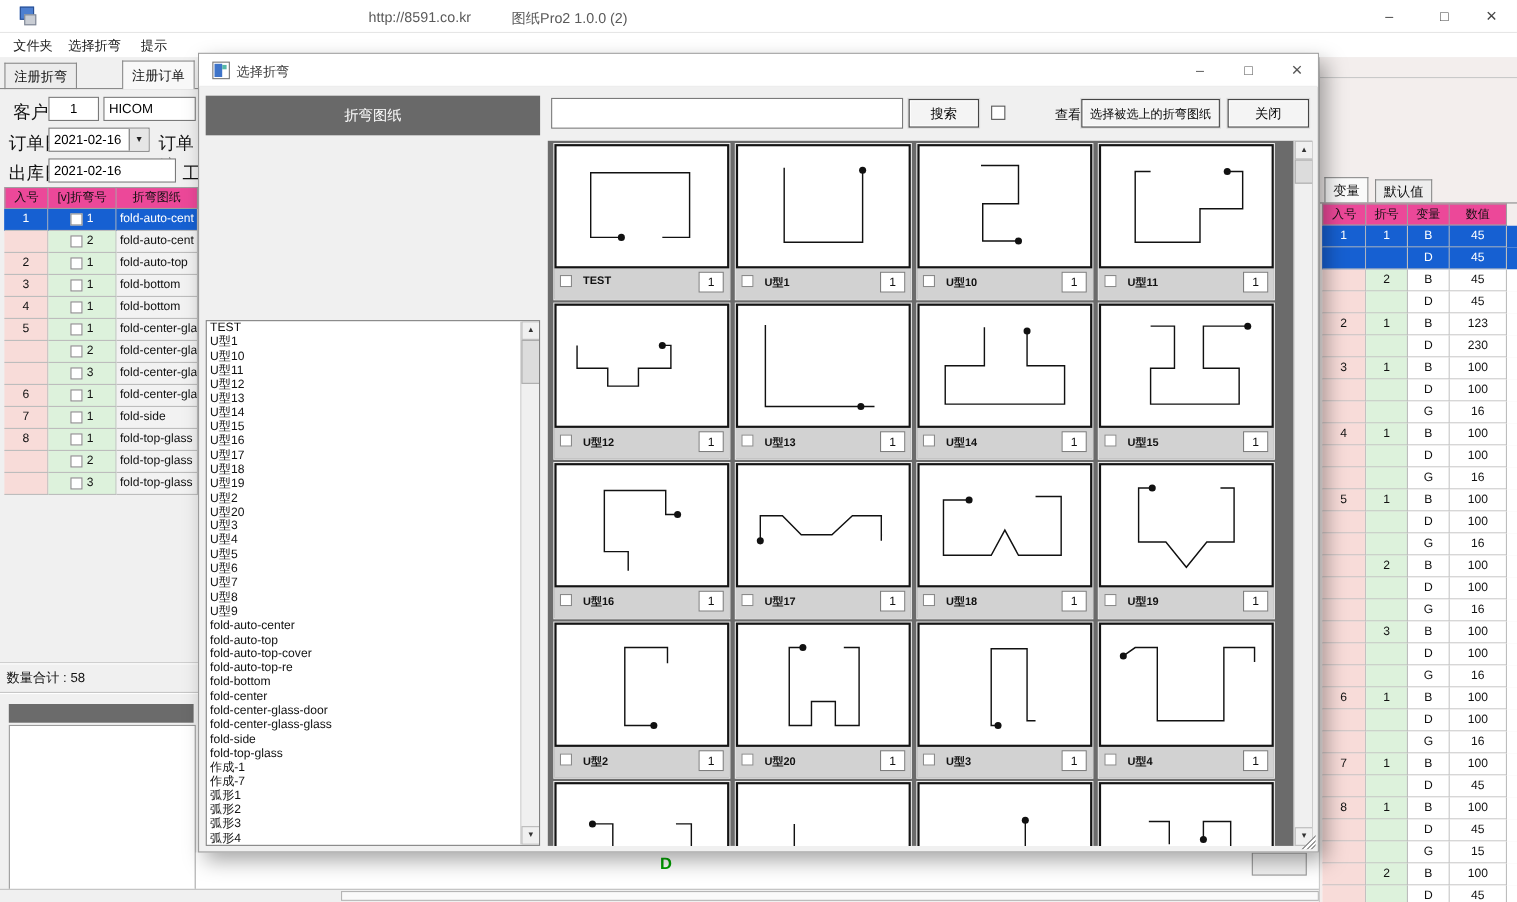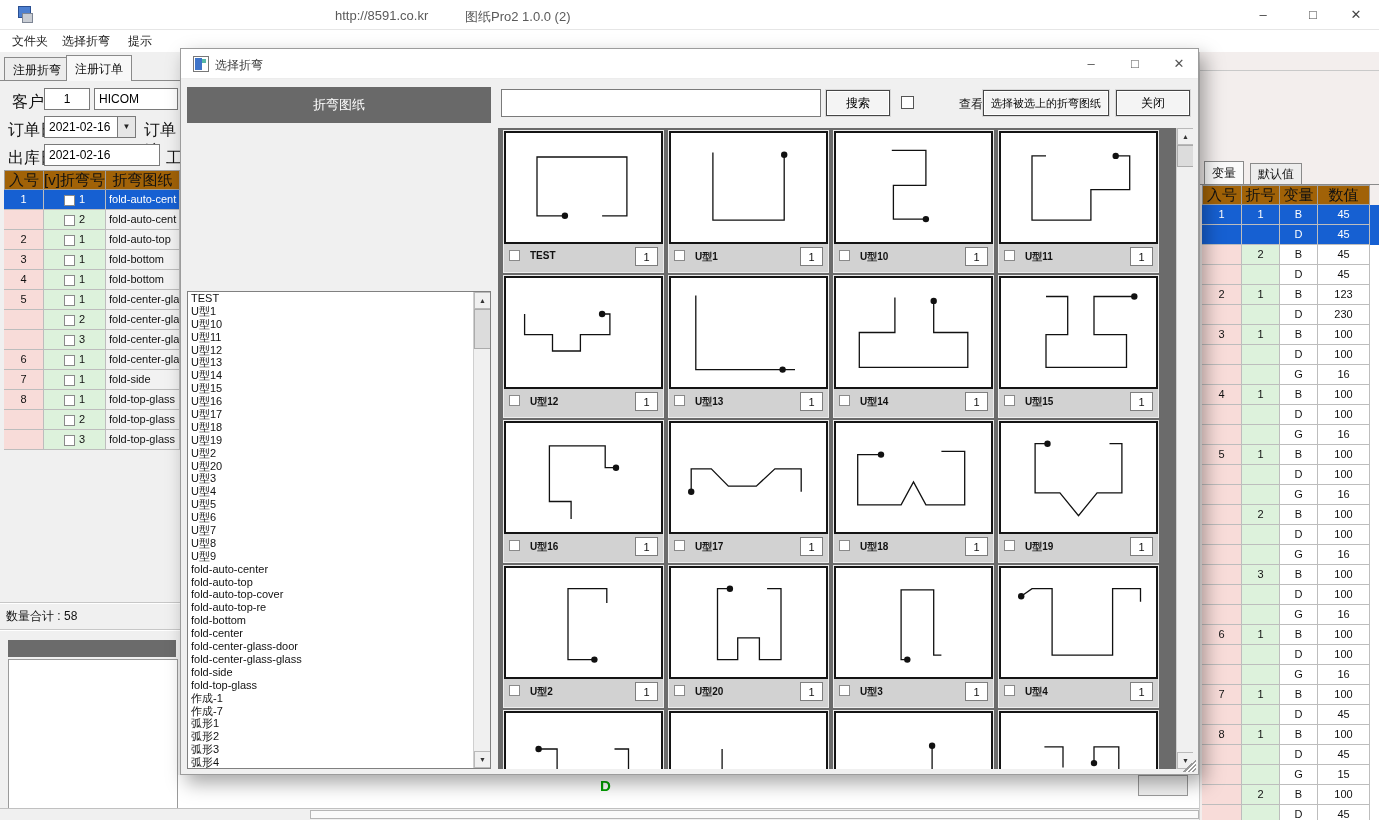--- a/index.html
+++ b/index.html
@@ -13,28 +13,28 @@
   .winbtn { position:absolute; top:0; width:46px; height:30px; text-align:center; line-height:30px; color:#444; font-size:13px; }
   #menubar { left:0; top:30px; width:1379px; height:22px; background:#fff; }
   .menuitem { position:absolute; top:3px; color:#1a1a1a;text-align:right; }
   #appicon { left:16px; top:5px; width:19px; height:19px; }
   #appicon .p1 { position:absolute; left:2px; top:1px; width:13px; height:12px; background:#4d7fd0; border:1px solid #2a4f92; }
   #appicon .p2 { position:absolute; left:6px; top:8px; width:11px; height:10px; background:#c9cdd4; border:1px solid #7d8594; }
 
   
   #leftpanel { left:0; top:52px; width:180px; height:768px; background:#f0f0f0; }
   .tab { position:absolute; height:24px; line-height:24px; padding:0 8px; border:1px solid #8a8a8a; border-bottom:none; background:#ececec; font-size:12px; }
-  .tab.active { background:#f8f8f8; height:26px; line-height:26px; z-index:2; }
+  .tab.active { background:#f8f8f8; height:26px; line-height:26px; z-index:2;margin-left:45px; }
   #lefttabline { left:0; top:80px; width:180px; height:1px; background:#8a8a8a; }
   .flabel { position:absolute; font-size:16px; color:#111; }
   .tinput { position:absolute; background:#fff; border:1px solid #7a7a7a; font-size:12px; padding:2px 4px; font-family:inherit; }
   .combo-arrow { position:absolute; width:18px; height:20px; background:#e6e6e6; border-left:1px solid #7a7a7a; text-align:center; line-height:20px; font-size:8px; color:#222; }
 
   .lt-head { position:absolute; display:flex; }
-  .hcell { background:#a16207; border:1px solid #9f9f9f; border-left:none; font-size:15px; text-align:center; line-height:18px; height:20px; }
+  .hcell { background:#ec4899; border:1px solid #9f9f9f; border-left:none; font-size:11px; text-align:center; line-height:18px; height:20px; }
   .hcell:first-child { border-left:1px solid #9f9f9f; }
   .lt-row { display:flex; height:20px; }
   .lcell { border-right:1px solid #bdbdbd; border-bottom:1px solid #bdbdbd; font-size:11px; line-height:19px; text-align:center; overflow:hidden; white-space:nowrap; }
   .cb { display:inline-block; width:11px; height:11px; background:#fff; border:1px solid #8a8a8a; vertical-align:middle; margin-right:4px; }
   .rowsel { background:#1660d2 !important; color:#fff !important; }
   .rowsel .lcell { background:#1660d2 !important; color:#fff; }
 
   #totline1 { left:0; top:550px; width:180px; height:2px; border-top:1px solid #c7c7c7; border-bottom:1px solid #fff; }
   #totallabel { left:6px; top:556px; font-size:12px; }
   #totline2 { left:0; top:577px; width:180px; height:2px; border-top:1px solid #c7c7c7; border-bottom:1px solid #fff; }

